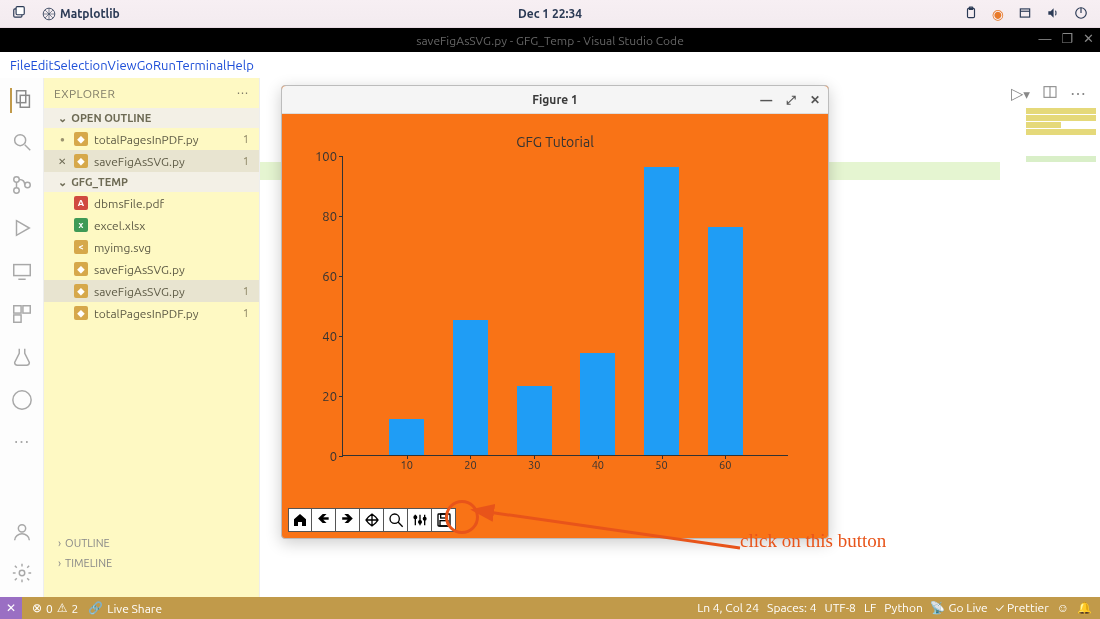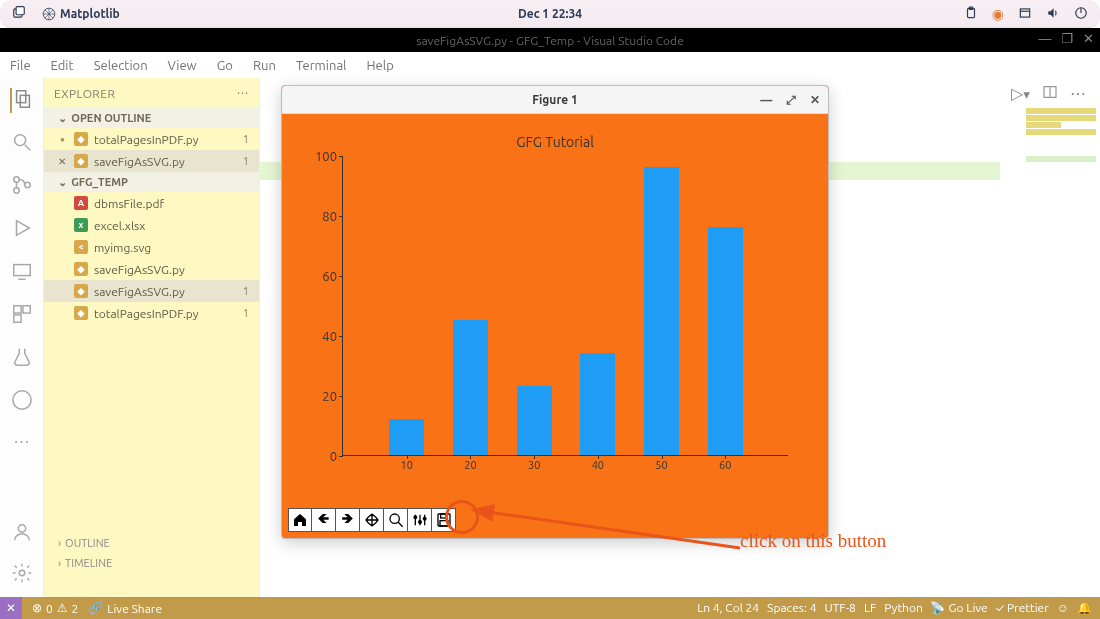--- a/index.html
+++ b/index.html
@@ -1,29 +1,29 @@
 <!DOCTYPE html>
 <html><head>
 <meta charset="utf-8">
 <style>
 * { box-sizing: border-box; margin: 0; padding: 0; }
 body { font-family: -apple-system, "Segoe UI", Ubuntu, sans-serif; width: 1100px; height: 619px; overflow: hidden; background: #fff; position: relative; }
 
 
-.sysbar { height: 28px; background: linear-gradient(#f7eff3,#f3ebef); display:flex; align-items:center; padding:0 12px; font-size:12px; color:#2b3a55; border-bottom:1px solid #eadce4;border-radius:11px; }
+.sysbar { height: 28px; background: linear-gradient(#f7eff3,#f3ebef); display:flex; align-items:center; padding:0 12px; font-size:12px; color:#2b3a55; border-bottom:1px solid #eadce4; }
 .sysbar .left { display:flex; align-items:center; gap:16px; }
 .sysbar .center { position:absolute; left:50%; transform:translateX(-50%); font-weight:600; }
 .sysbar .right { margin-left:auto; display:flex; gap:14px; align-items:center; }
 .sysbar svg, .sysbar .ico { width:14px; height:14px; }
 
 
 .titlebar { height:24px; display:flex; align-items:center; justify-content:center; font-size:12px; color:#666; background:#000000; position:relative; }
 .titlebar .winbtns { position:absolute; right:6px; top:3px; display:flex; gap:10px; color:#888; font-size:13px; }
 
-.menubar { height:26px; display:flex; align-items:center; gap:20px; padding:0 10px; font-size:13px; color:#737373; background:#fff; }
+.menubar { height:26px; display:flex; align-items:center; gap:0; padding:0 10px; font-size:13px; color:#1d4ed8; background:#fff; }
 .menubar span { cursor:default; }
 
 .vs-body { position:relative; height: calc(619px - 28px - 24px - 26px - 22px); display:flex; }
 
 
 .activity { width:44px; background:#fdfdfd; border-right:1px solid #eee; display:flex; flex-direction:column; align-items:center; padding-top:10px; gap:18px; color:#8a8a8a; }
 .activity .acc { border-left:2px solid #c19a4a; padding-left:0; }
 .activity svg { width:22px; height:22px; }
 .activity .bottom { margin-top:auto; margin-bottom:10px; display:flex; flex-direction:column; gap:16px; align-items:center; }
 

